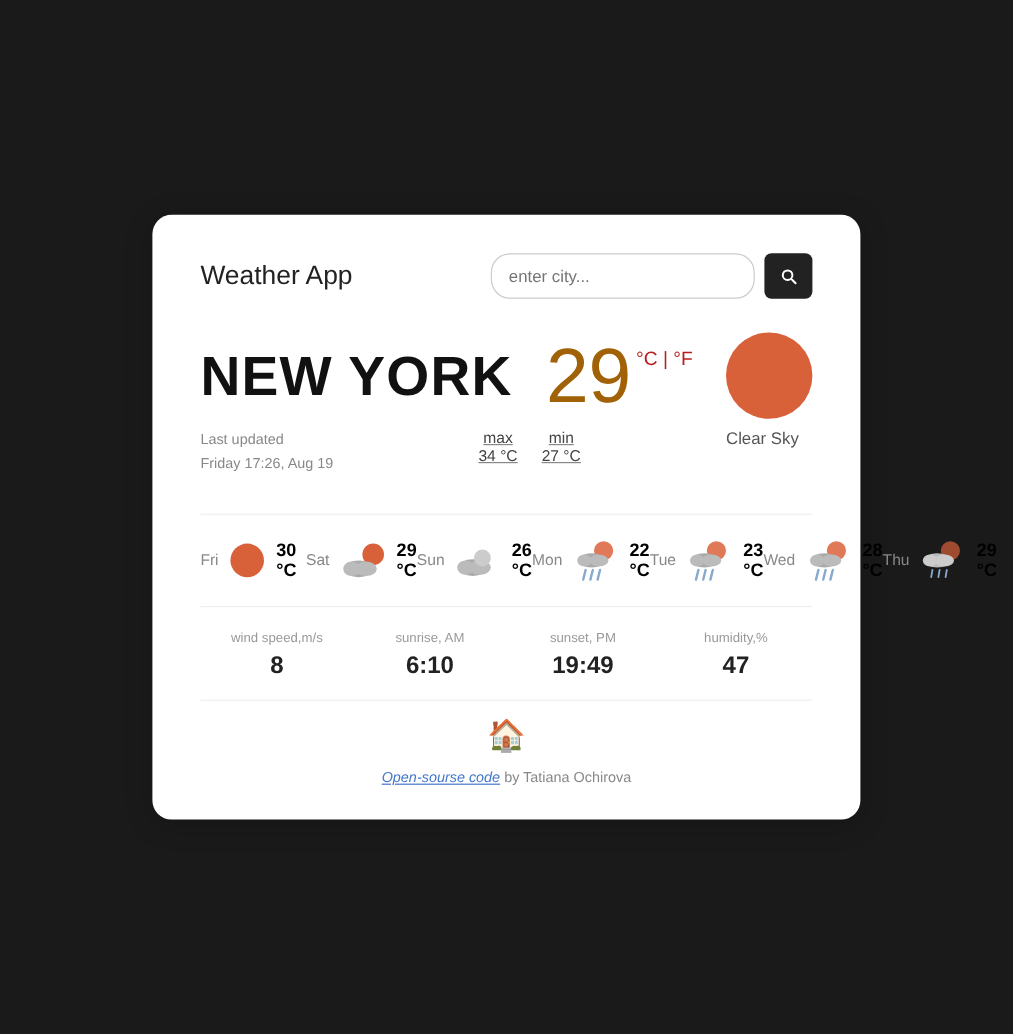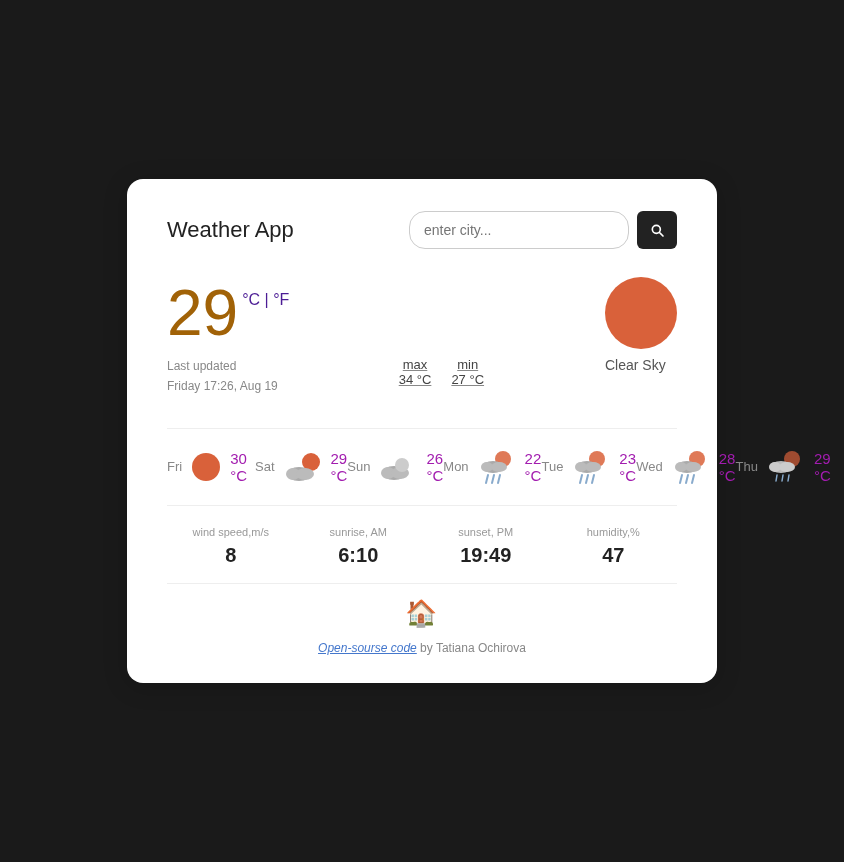--- a/index.html
+++ b/index.html
@@ -77,21 +77,21 @@
       gap: 4px;
     }
     .temp-value {
       font-size: 64px;
       font-weight: 300;
       color: #a16207;
       line-height: 1;
     }
     .temp-units {
       font-size: 16px;
-      color: #4c1d95;
+      color: #b91c1c;
       margin-top: 10px;
     }
     .weather-icon-sun {
       width: 72px;
       height: 72px;
       background: #d9613a;
       border-radius: 50%;
     }
     .meta-row {
       display: flex;
@@ -144,22 +144,22 @@
     .forecast-icon {
       width: 36px;
       height: 36px;
       display: flex;
       align-items: center;
       justify-content: center;
       font-size: 22px;
     }
     .forecast-temp {
       font-size: 15px;
-      font-weight: 400;
-      color: #a21caf;
+      font-weight: 700;
+      color: #000000;
     }
     .stats-row {
       display: flex;
       justify-content: space-between;
       padding: 20px 0 16px;
       border-bottom: 1px solid #eee;
     }
     .stat-item {
       text-align: center;
       flex: 1;
@@ -207,20 +207,21 @@
       <input class="search-input" type="text" placeholder="enter city..." style="">
       <button class="search-button">
         <svg viewBox="0 0 24 24" xmlns="http://www.w3.org/2000/svg">
           <path d="M21 21l-4.35-4.35M17 11A6 6 0 1 1 5 11a6 6 0 0 1 12 0z" stroke="#fff" stroke-width="2.5" fill="none" stroke-linecap="round"></path>
         </svg>
       </button>
     </div>
   </div>
 
   <div class="main-info">
+    <div class="city-name">NEW YORK</div>
     <div class="temp-block">
       <div class="temp-value">29</div>
       <div class="temp-units">°C | °F</div>
     </div>
     <div class="weather-icon-sun"></div>
   </div>
 
   <div class="meta-row">
     <div class="last-updated">
       <span>Last updated</span><br>

